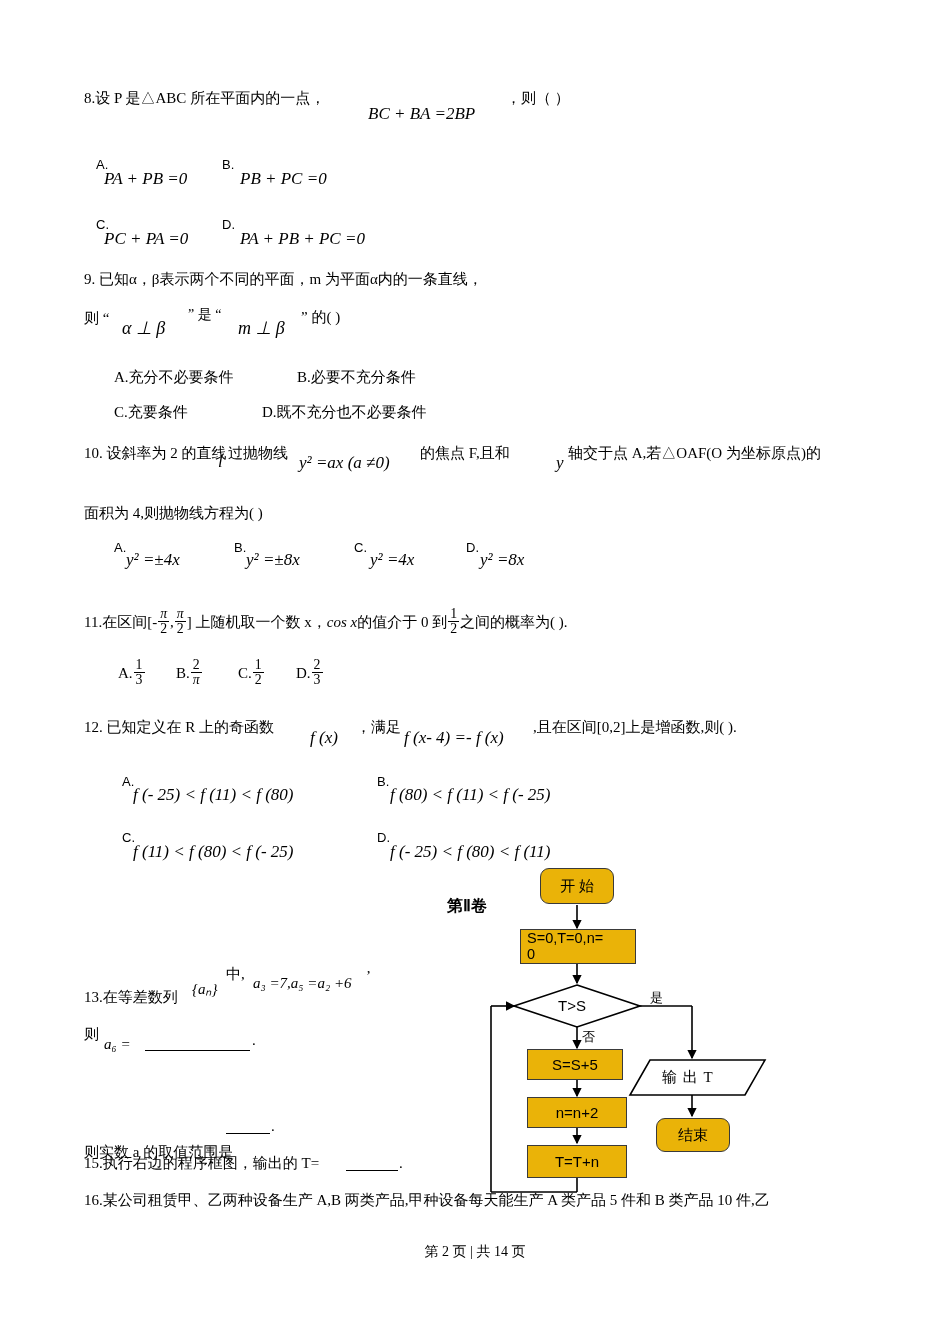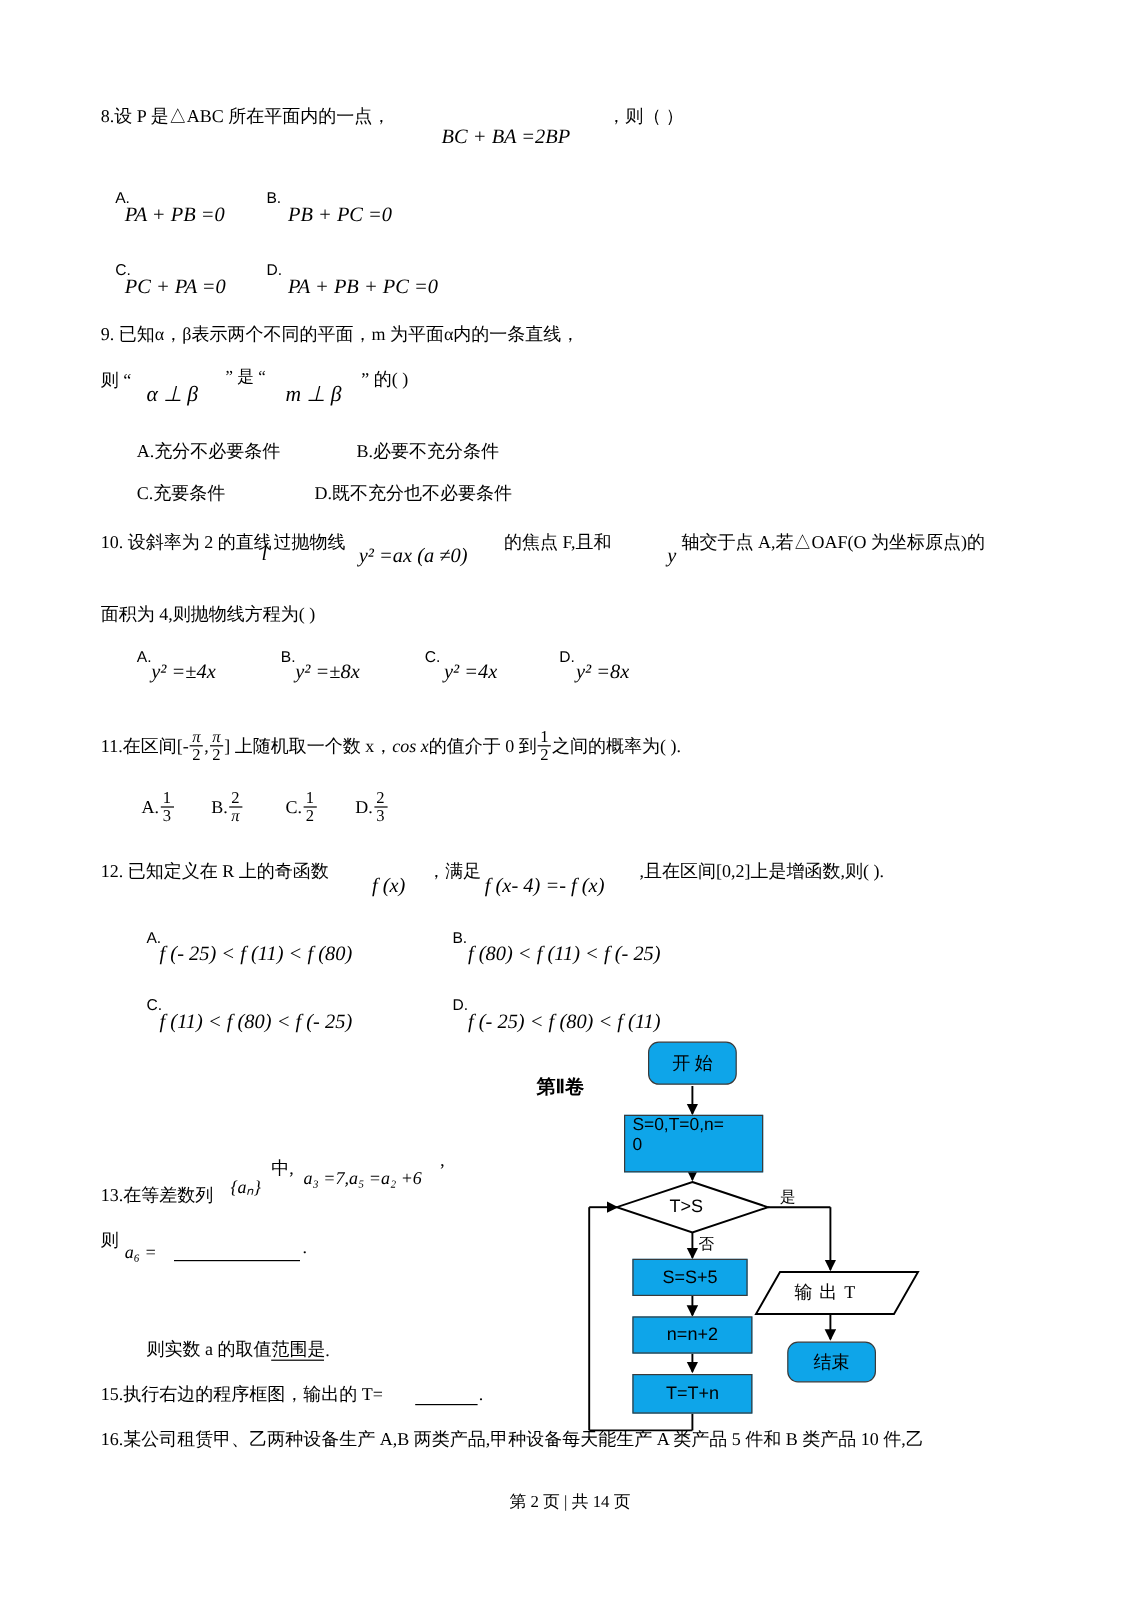--- a/index.html
+++ b/index.html
@@ -69,21 +69,21 @@
     font-family: "Liberation Serif", serif;
     font-size: 14px;
     text-align: center;
     width: 100%;
   }
 
   
   .fc-box {
     position: absolute;
     border: 1.6px solid #3a3a3a;
-    background: #0ea5e9;
+    background: #eab308;
     box-sizing: border-box;
     display: flex;
     align-items: center;
     justify-content: center;
     font-family: "Liberation Sans", sans-serif;
     font-size: 15px;
     color: #000;
   }
   .fc-term {
     border-radius: 9px;
@@ -220,21 +220,21 @@
   <div class="abs math" style="left:192px; top:978px; font-size:15px;">{aₙ}</div>
   <div class="abs cn" style="left:226px; top:966px;">中,</div>
   <div class="abs math" style="left:253px; top:975px; font-size:15px;">a₃ =7,a₅ =a₂ +6</div>
   <div class="abs cn" style="left:366px; top:968px;">’</div>
 
   <div class="abs cn" style="left:84px; top:1026px;">则</div>
   <div class="abs math" style="left:104px; top:1036px; font-size:15px;">a₆ =</div>
   <div class="abs blank-line" style="left:145px; top:1036px; width:105px; height:14px;"></div>
   <div class="abs cn" style="left:252px; top:1032px;">.</div>
 
-  <div class="abs cn" style="left:84px; top:1117px;margin-left:38px;">则实数 a 的取值范围是</div>
+  <div class="abs cn" style="left:84px; top:1144px;">则实数 a 的取值范围是</div>
   <div class="abs blank-line" style="left:226px; top:1132px; width:44px; height:1px;"></div>
   <div class="abs cn" style="left:271px; top:1118px;">.</div>
 
   <div class="abs cn" style="left:84px; top:1155px;">15.执行右边的程序框图，输出的 T=</div>
   <div class="abs blank-line" style="left:346px; top:1169px; width:52px; height:1px;"></div>
   <div class="abs cn" style="left:399px; top:1155px;">.</div>
 
   <div class="abs cn" style="left:84px; top:1192px;">16.某公司租赁甲、乙两种设备生产 A,B 两类产品,甲种设备每天能生产 A 类产品 5 件和 B 类产品 10 件,乙</div>
 
   <div id="flowchart" class="abs" style="left:470px; top:860px; width:330px; height:330px;">
@@ -268,21 +268,21 @@
 
       <polygon points="180,200 295,200 275,235 160,235" fill="#fff" stroke="#000" stroke-width="1.6"></polygon>
 
       <line x1="222" y1="235" x2="222" y2="256" stroke="#000" stroke-width="1.6" marker-end="url(#arrow)"></line>
     </svg>
 
     <div class="fc-box fc-term" style="left:70px; top:8px; width:74px; height:36px;">
       <span>开 始</span>
     </div>
 
-    <div class="fc-box fc-init" style="left:50px; top:69px; width:116px; height:48px;">
+    <div class="fc-box fc-init" style="left:50px; top:69px; width:116px; height:35px;">
       <span>S=0,T=0,n=
 0</span>
     </div>
 
     <div class="fc-dia-text" style="left:88px; top:137px;">T&gt;S</div>
 
     <div class="fc-label" style="left:180px; top:129px;">是</div>
     <div class="fc-label" style="left:112px; top:168px;">否</div>
 
     <div class="fc-box" style="left:57px; top:189px; width:96px; height:31px;">

